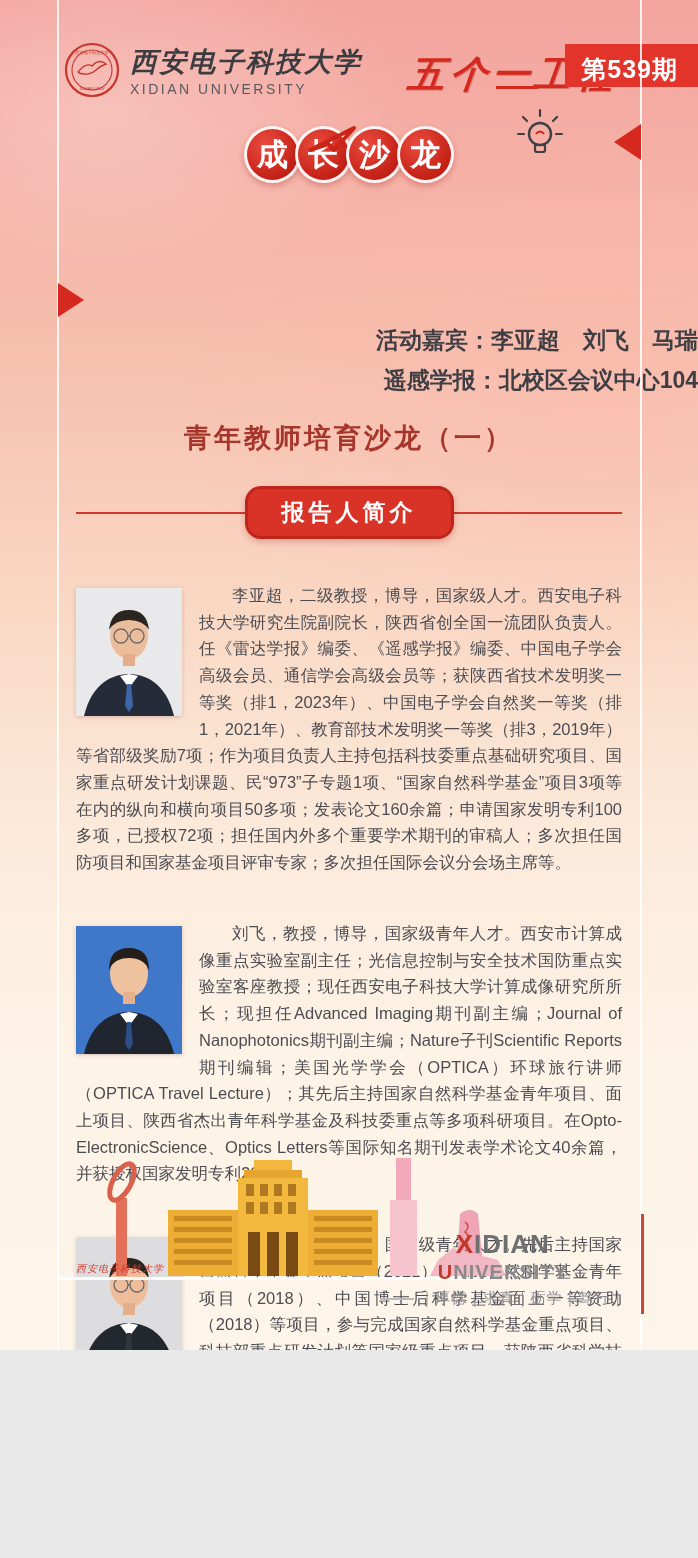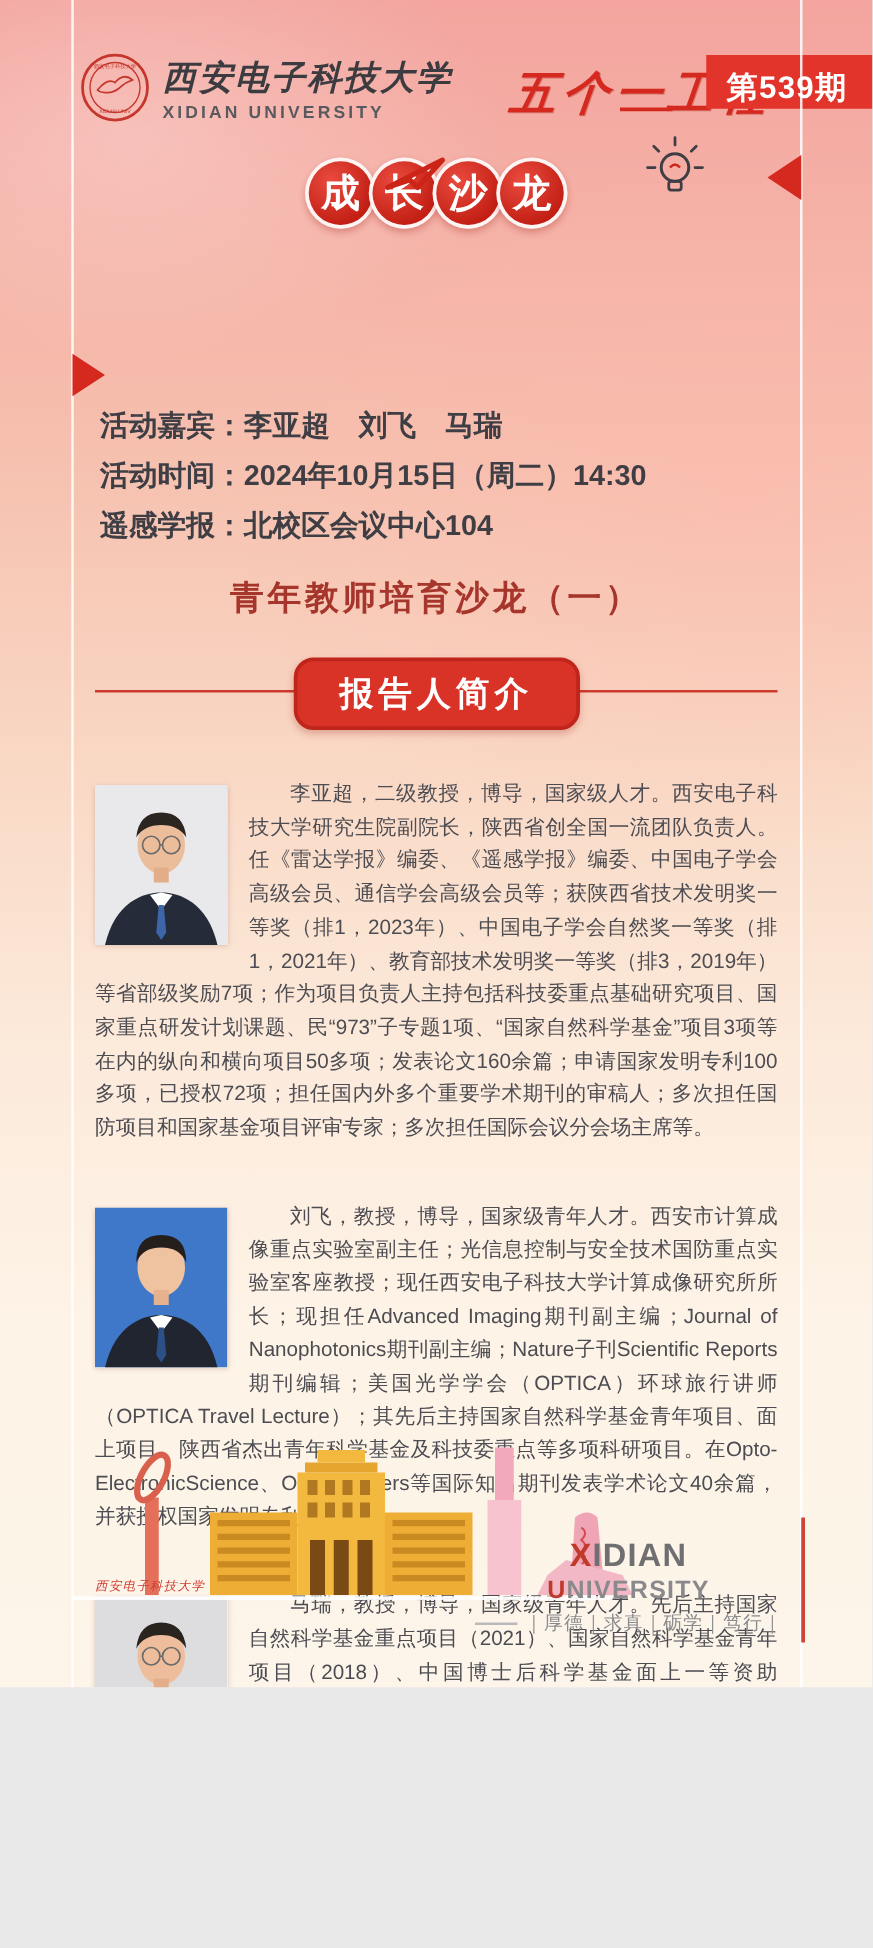--- a/index.html
+++ b/index.html
@@ -16,21 +16,21 @@
   .border-left { left:57px; }
   .border-right { right:56px; }
   .red-accent-right { position:absolute; right:54px; bottom:36px; width:3px; height:100px; background:#cf4438; z-index:6; }
 
   
   .header { position:relative; padding:42px 0 0 64px; height:104px; }
   .logo-wrap { display:flex; align-items:center; gap:10px; float:left; }
   .seal { width:56px; height:56px; }
   .uni-names { display:flex; flex-direction:column; }
   .uni-cn { font-size:27px; font-weight:900; color:#3c3c40; letter-spacing:2px; font-style:italic; font-family:"Liberation Serif",serif; }
-  .uni-en { font-size:14px; font-weight:700; color:#5a5a5e; letter-spacing:2.5px; margin-top:1px; }
+  .uni-en { font-size:14px; font-weight:400; color:#5a5a5e; letter-spacing:2.5px; margin-top:1px; }
   .calligraphy { float:left; margin:8px 0 0 46px; font-size:37px; font-weight:900; color:#d5281e; font-style:italic; letter-spacing:5px; transform:skewX(-6deg); text-shadow:1px 1px 0 rgba(160,20,10,.35); }
   .header-line { position:absolute; top:86px; right:160px; width:42px; height:3px; background:#d5281e; }
   .issue-badge { position:absolute; top:44px; right:0; background:#e2342a; color:#fff; font-size:25px; font-weight:800; padding:9px 20px 1px 16px; letter-spacing:1px; }
 
   
   .title-block { position:relative; text-align:center; margin-top:22px; height:178px; }
   .main-title {
     font-size:70px; font-weight:900; color:#cd2418; letter-spacing:2px; line-height:1.25; display:inline-block;
     font-family:"Liberation Sans",sans-serif;
     text-shadow:-2px -2px 0 #fff, 2px -2px 0 #fff, -2px 2px 0 #fff, 2px 2px 0 #fff, 0 6px 8px rgba(150,25,15,.35);
@@ -42,29 +42,29 @@
     width:57px; height:57px; margin:0 -3px; border-radius:50%;
     background:radial-gradient(circle at 35% 30%, #ea4b3e, #c21e14 75%);
     border:3px solid rgba(255,255,255,.95); box-shadow:0 3px 6px rgba(160,25,15,.3);
     color:#fff; font-size:31px; font-weight:900; line-height:52px; text-align:center;
   }
   .tri-left { position:absolute; left:58px; top:283px; width:0; height:0; border-top:17px solid transparent; border-bottom:17px solid transparent; border-left:26px solid #d5281e; z-index:6; }
   .tri-right { position:absolute; right:57px; top:124px; width:0; height:0; border-top:18px solid transparent; border-bottom:18px solid transparent; border-right:27px solid #d5281e; z-index:6; }
 
   
   .details { margin:16px 0 0 80px; }
-  .detail-line { font-size:23px; font-weight:800; color:#3e3e44; line-height:40px; white-space:pre-wrap; }
+  .detail-line { font-size:23px; font-weight:800; color:#3e3e44; line-height:40px; white-space:pre-wrap;text-align:right; }
 
   
   .session-title { margin-top:20px; text-align:center; font-family:Liberation Serif, serif; font-size:27px; font-weight:700; color:#a6352b; letter-spacing:3px; }
 
   
   .section-divider { position:relative; margin-top:30px; height:52px; }
   .section-divider .rule { position:absolute; top:50%; left:76px; right:76px; height:2px; background:#cc3a2e; }
-  .section-badge { position:relative; display:block; margin:0 auto; width:fit-content; background:#d93227; border:3px solid #c0251b; border-radius:16px; padding:8px 34px; color:#fff; font-size:27px; font-weight:900; letter-spacing:4px; box-shadow:0 3px 6px rgba(150,25,15,.25); }
+  .section-badge { position:relative; display:block; margin:0 auto; width:fit-content; background:#d93227; border:3px solid #c0251b; border-radius:16px; padding:8px 34px; color:#fff; font-size:23px; font-weight:900; letter-spacing:4px; box-shadow:0 3px 6px rgba(150,25,15,.25); }
 
   
   .speakers { padding:0 76px; }
   .speaker { margin-top:44px; }
   .speaker::after { content:""; display:block; clear:both; }
   .photo { float:left; width:106px; height:128px; margin:6px 17px 4px 0; box-shadow:0 1px 4px rgba(120,60,50,.25); }
   .bio { font-size:16.5px; line-height:1.62; color:#4c4c52; text-align:justify; text-indent:2em; }
 
   
   .skyline { position:absolute; left:58px; right:58px; bottom:70px; height:132px; z-index:2; }
@@ -123,21 +123,20 @@
       <span class="char">沙</span>
       <span class="char">龙</span>
     </div>
   </div>
 
   <div class="tri-left"></div>
   <div class="tri-right"></div>
 
   <div class="details">
     <div class="detail-line">活动嘉宾：李亚超　刘飞　马瑞</div>
-    <div class="detail-line">活动时间：2024年10月15日（周二）14:30</div>
     <div class="detail-line">遥感学报：北校区会议中心104</div>
   </div>
 
   <div class="session-title">青年教师培育沙龙（一）</div>
 
   <div class="section-divider">
     <div class="rule"></div>
     <div class="section-badge">报告人简介</div>
   </div>
 

